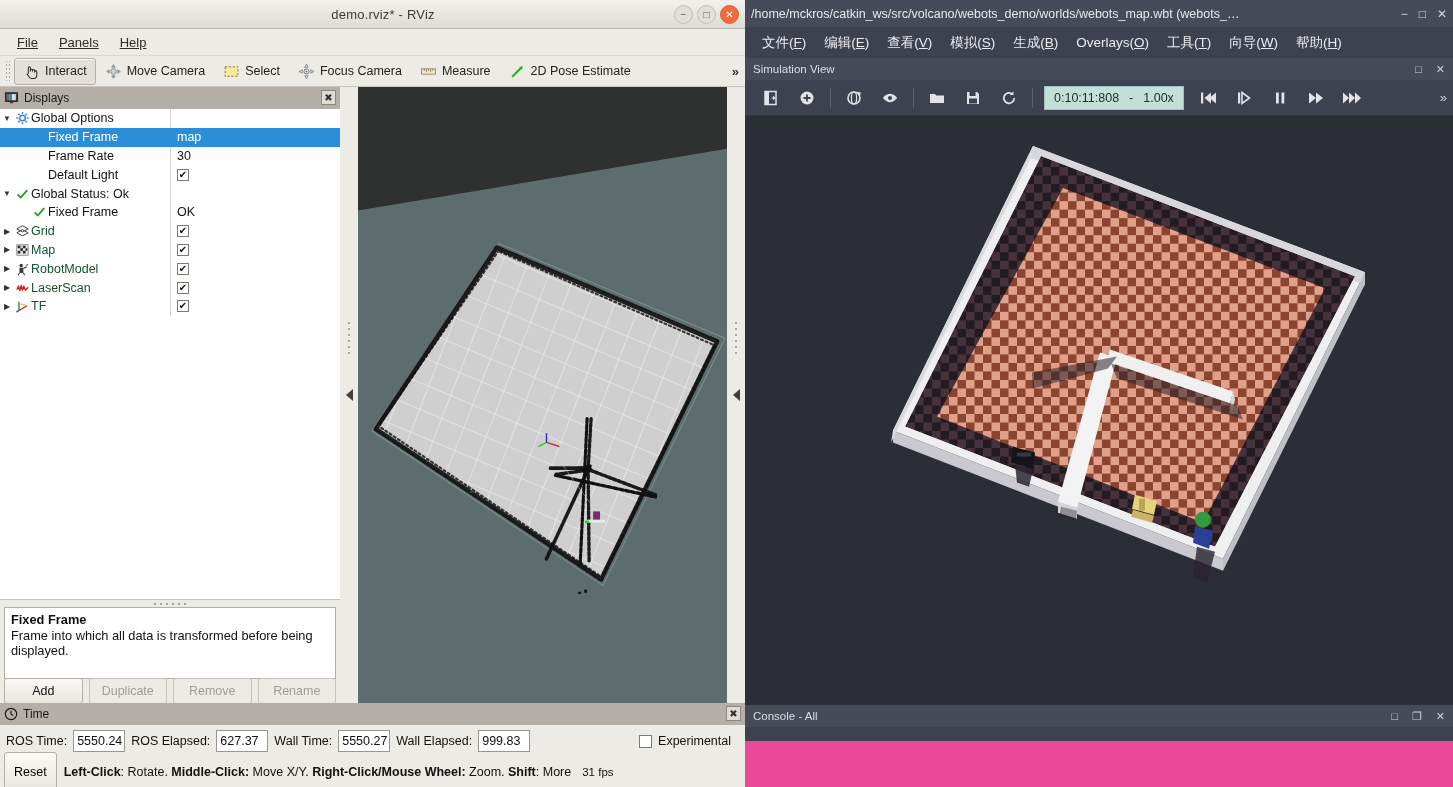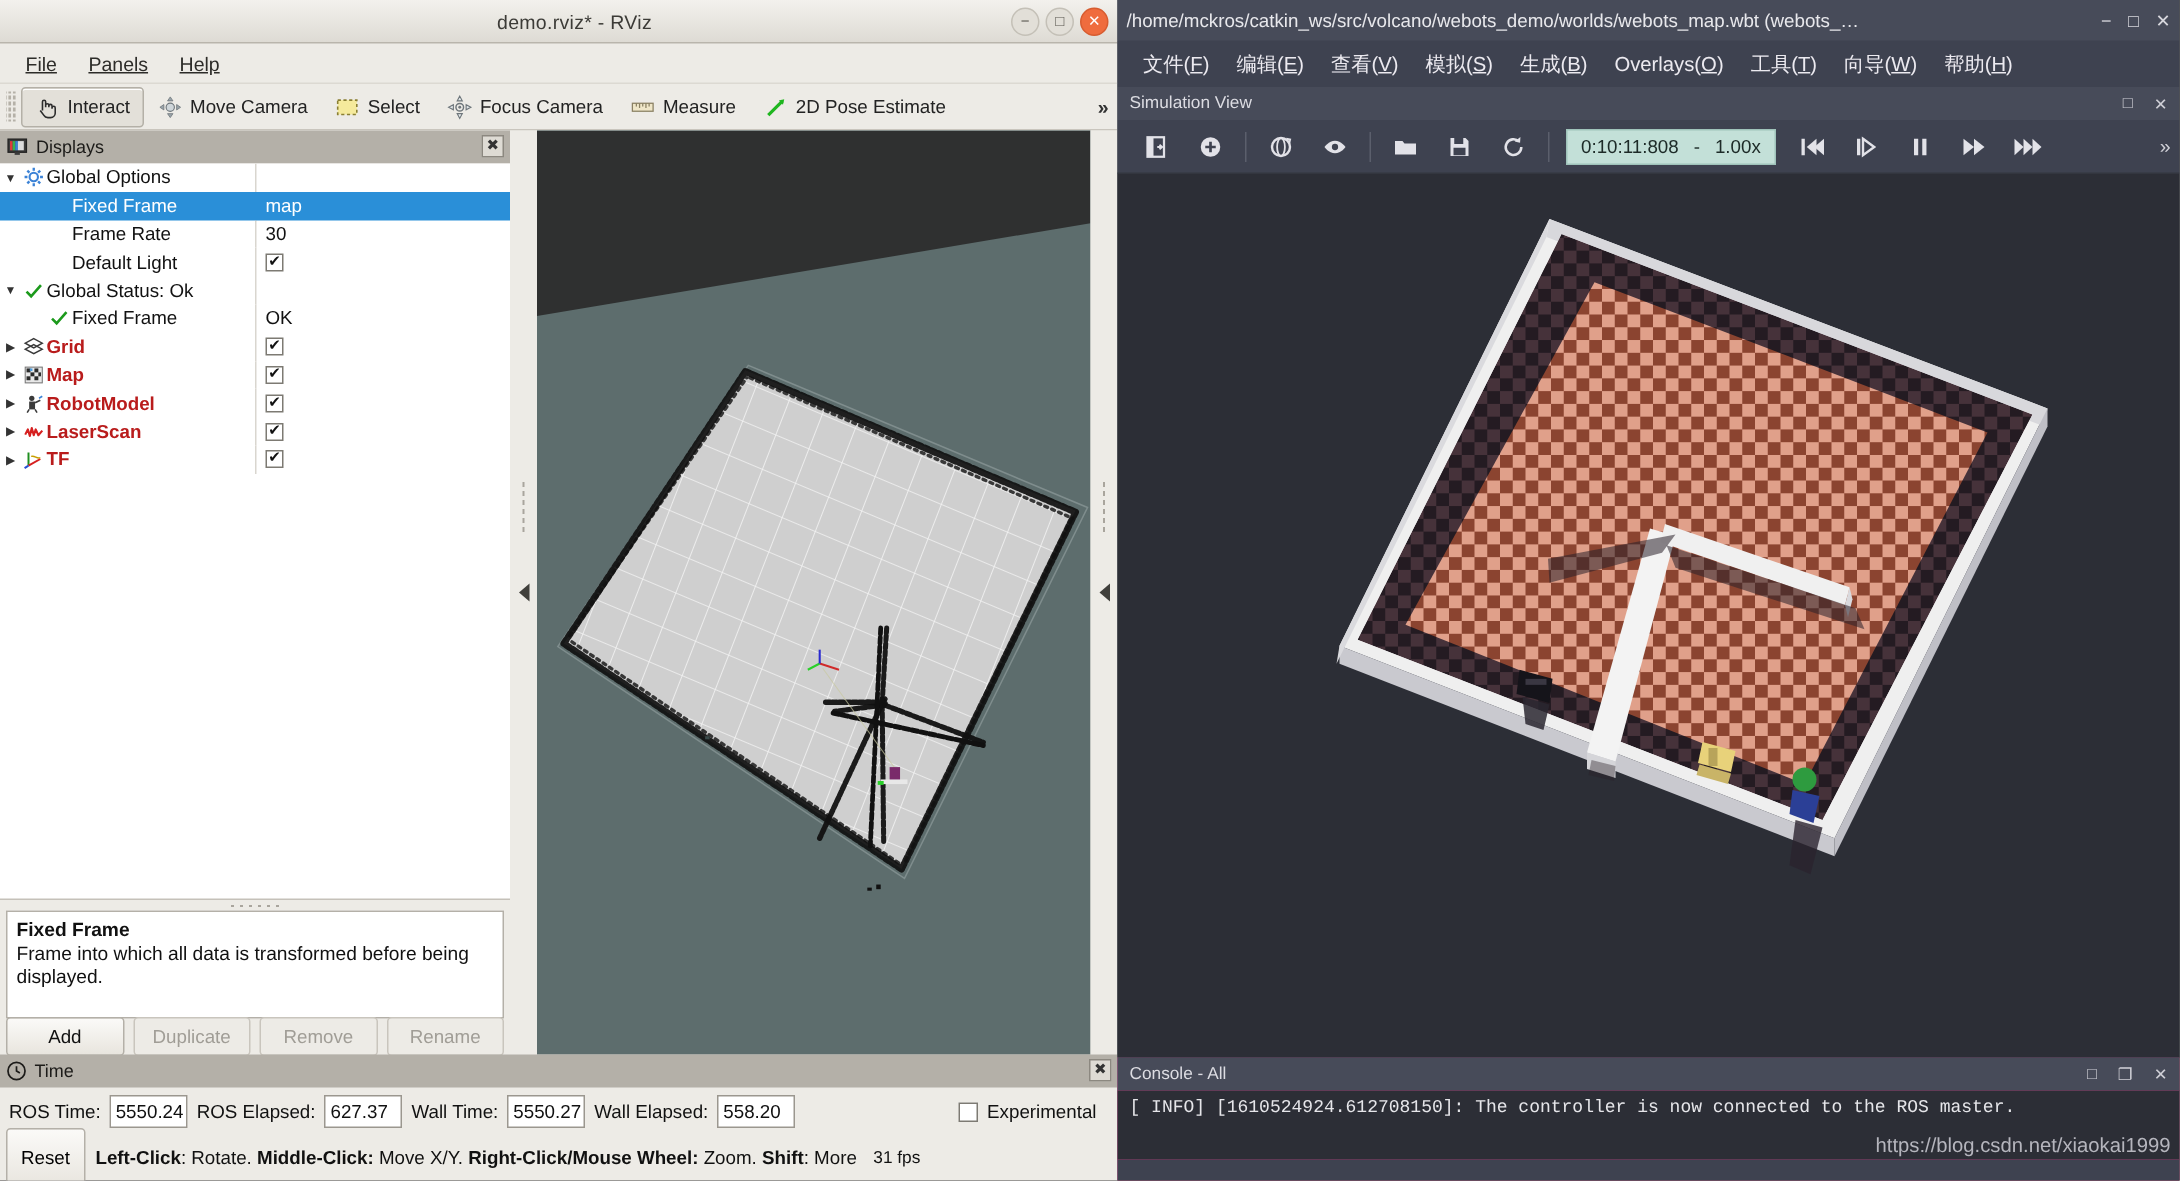--- a/index.html
+++ b/index.html
@@ -79,21 +79,21 @@
   .trow { display:flex; height:18.8px; align-items:center; font-size:12.5px; color:#111; }
   .trow.sel { background:#2a8fd8; color:#fff; }
   .tname { width:170px; flex:0 0 170px; display:flex; align-items:center;
            overflow:hidden; white-space:nowrap; }
   .tval { flex:1 1 auto; display:flex; align-items:center; gap:5px;
           border-left:1px solid #d9d6cf; padding-left:6px; height:100%; }
   .trow.sel .tval { border-left-color:#2a8fd8; }
   .twist { width:14px; flex:0 0 14px; text-align:center; font-size:8px; color:#333; }
   .ticon { width:17px; flex:0 0 17px; display:flex; align-items:center; justify-content:center; }
   .tlabel { font-size:12.5px; }
-  .tlabel.blue { color:#b91c1c; font-weight:bold; }
+  .tlabel.blue { color:#14532d; font-weight:normal; }
   .chk { width:12px; height:12px; border:1px solid #7d7a73; background:#fff;
          display:inline-flex; align-items:center; justify-content:center;
          font-size:10px; color:#111; line-height:1; }
   .swatch { width:12px; height:12px; background:#303030; border:1px solid #555; display:inline-block; }
   .indent-1 { padding-left:17px; }
 
   .splitter-h { height:7px; background:#edebe6; display:flex;
                 align-items:center; justify-content:center; }
   .splitter-dots { width:36px; height:4px;
      background-image: radial-gradient(#a9a59d 1px, transparent 1px);
@@ -552,21 +552,21 @@
       </div>
 
       <div class="time-row1">
         <span class="tl">ROS Time:</span>
         <div class="tinput">5550.24</div>
         <span class="tl">ROS Elapsed:</span>
         <div class="tinput">627.37</div>
         <span class="tl">Wall Time:</span>
         <div class="tinput">5550.27</div>
         <span class="tl">Wall Elapsed:</span>
-        <div class="tinput">558.20</div>
+        <div class="tinput">999.83</div>
         <div class="exp">
           <div class="chk-empty"></div>
           <span class="tl">Experimental</span>
         </div>
       </div>
 
       <div class="time-row2">
         <div class="resetbtn">Reset</div>
         <div class="hint" id="mouse-hint"><b>Left-Click</b><span>: Rotate. </span><b>Middle-Click:</b><span> Move X/Y. </span><b>Right-Click/Mouse Wheel:</b><span> Zoom. </span><b>Shift</b><span>: More</span></div>
         <span class="fps">31 fps</span>
@@ -763,20 +763,16 @@
 
     <div class="console">
       <div class="console-head">
         <span class="console-title">Console - All</span>
         <div class="console-btns">
           <span>□</span>
           <span>❐</span>
           <span>✕</span>
         </div>
       </div>
-      <div class="console-body">
-        <div>[ INFO] [1610524924.612708150]: The controller is now connected to the ROS master.</div>
-        <div class="watermark">https://blog.csdn.net/xiaokai1999</div>
-      </div>
       <div class="console-foot"></div>
     </div>
   </div>
 </div>
 
 </body></html>

